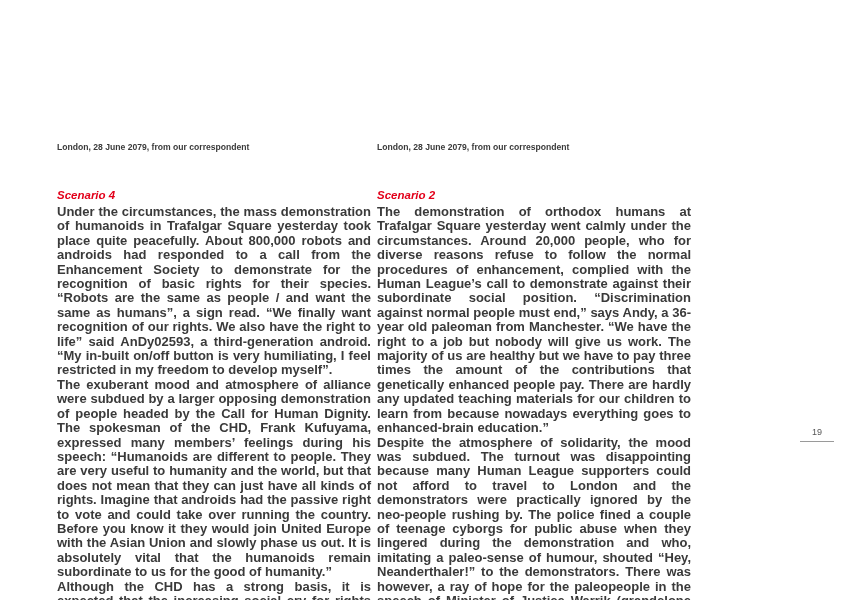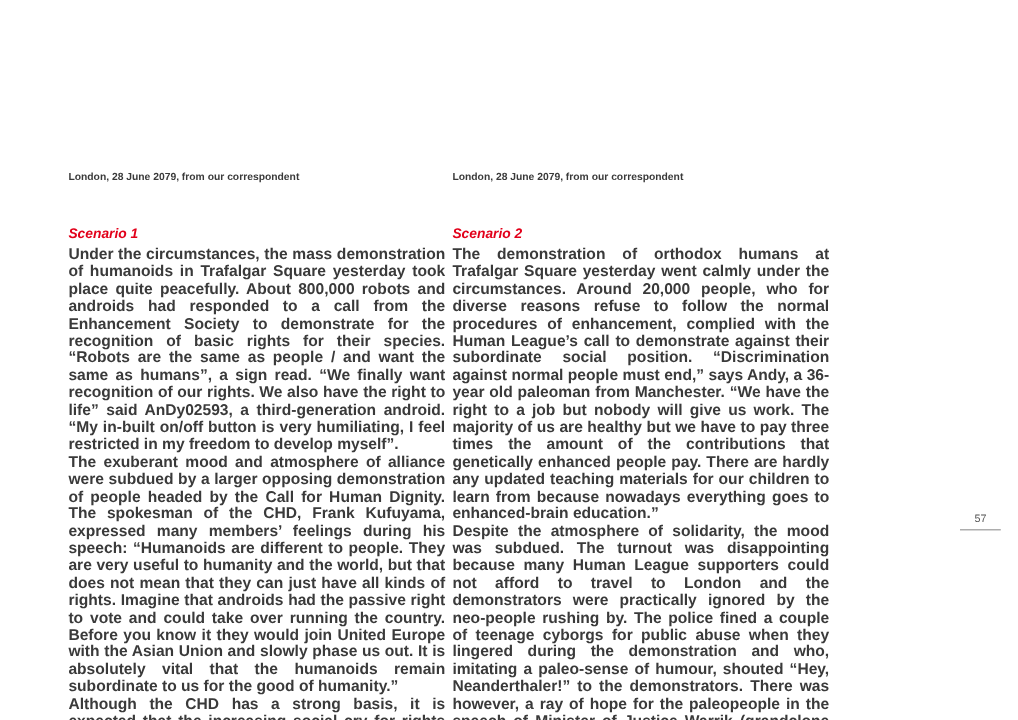--- a/index.html
+++ b/index.html
@@ -74,31 +74,31 @@
       top: 441px;
       height: 0;
       border-top: 1px solid #9a9a9a;
     }
   </style>
 </head>
 <body>
 
 <div class="column col-left">
   <div class="dateline">London, 28 June 2079, from our correspondent</div>
-  <div class="scenario-title" style="color: rgb(226, 0, 26);">Scenario 1</div>
+  <div class="scenario-title" style="color: rgb(226, 0, 26);">Scenario 4</div>
   <div class="body-text">
     <p>Under the circumstances, the mass demonstration of humanoids in Trafalgar Square yesterday took place quite peacefully. About 800,000 robots and androids had responded to a call from the Enhancement Society to demonstrate for the recognition of basic rights for their species. “Robots are the same as people / and want the same as humans”, a sign read. “We finally want recognition of our rights. We also have the right to life” said AnDy02593, a third-generation android. “My in-built on/off button is very humiliating, I feel restricted in my freedom to develop myself”.</p>
     <p>The exuberant mood and atmosphere of alliance were subdued by a larger opposing demonstration of people headed by the Call for Human Dignity. The spokesman of the CHD, Frank Kufuyama, expressed many members’ feelings during his speech: “Humanoids are different to people. They are very useful to humanity and the world, but that does not mean that they can just have all kinds of rights. Imagine that androids had the passive right to vote and could take over running the country. Before you know it they would join United Europe with the Asian Union and slowly phase us out. It is absolutely vital that the humanoids remain subordinate to us for the good of humanity.”</p>
     <p>Although the CHD has a strong basis, it is expected that the increasing social cry for rights from the humanoids will be heard by the government. Minister of Justice Warrik (grandclone of the pioneering former professor of cybernetics) is purportedly preparing a legal proposal to incorporate the rights of humanoids into the Constitution.</p>
   </div>
 </div>
 
 <div class="column col-right">
   <div class="dateline">London, 28 June 2079, from our correspondent</div>
   <div class="scenario-title" style="color: rgb(226, 0, 26);">Scenario 2</div>
   <div class="body-text">
     <p>The demonstration of orthodox humans at Trafalgar Square yesterday went calmly under the circumstances. Around 20,000 people, who for diverse reasons refuse to follow the normal procedures of enhancement, complied with the Human League’s call to demonstrate against their subordinate social position. “Discrimination against normal people must end,” says Andy, a 36-year old paleoman from Manchester. “We have the right to a job but nobody will give us work. The majority of us are healthy but we have to pay three times the amount of the contributions that genetically enhanced people pay. There are hardly any updated teaching materials for our children to learn from because nowadays everything goes to enhanced-brain education.”</p>
     <p>Despite the atmosphere of solidarity, the mood was subdued. The turnout was disappointing because many Human League supporters could not afford to travel to London and the demonstrators were practically ignored by the neo-people rushing by. The police fined a couple of teenage cyborgs for public abuse when they lingered during the demonstration and who, imitating a paleo-sense of humour, shouted “Hey, Neanderthaler!” to the demonstrators. There was however, a ray of hope for the paleopeople in the speech of Minister of Justice Warrik (grandclone of the pioneering former professor of cybernetics). He emphasised that the socio-ethic position of minority groups must be respected and that paleopeople still also have a useful role to fulfil in society. He did not want to adopt the HL’s ten-point plan because he considered positive discrimination in government functions to be going too far, and the right to paleo-medical facilities and the stimulation of non-brain-interactive cultural programmes to be too expensive. However, he did agree to look into promoting jobs for paleopeople and to pleading for government financing of teaching materials for paleochildren.</p>
   </div>
 </div>
 
-<div class="page-number">57</div>
+<div class="page-number">19</div>
 <div class="page-rule"></div>
 
 </body></html>

